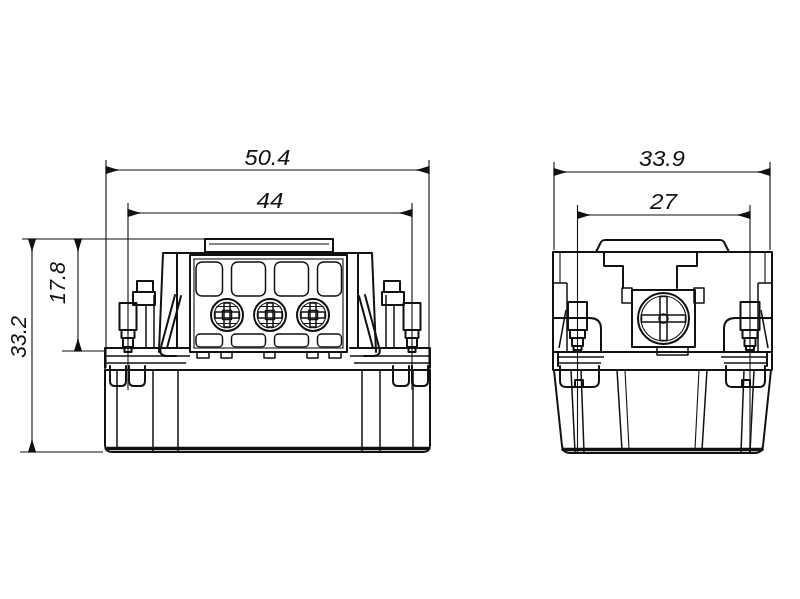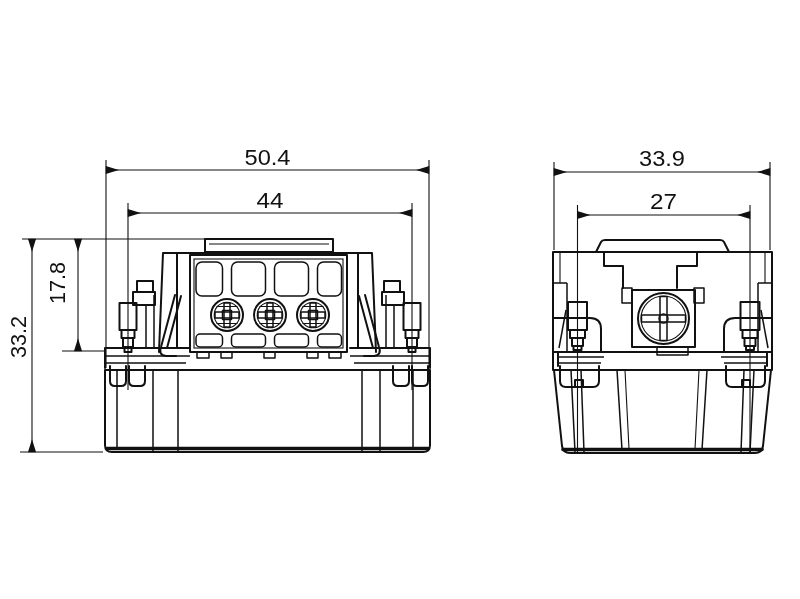--- a/index.html
+++ b/index.html
@@ -1,16 +1,16 @@
 <!DOCTYPE html>
 <html><head>
 <meta charset="utf-8">
 <style>
   html,body{margin:0;padding:0;background:#ffffff;}
-  .page{position:relative;width:800px;height:470px;background:#ffffff;overflow:hidden;}
+  .page{position:relative;width:800px;height:470px;background:#ffffff;overflow:hidden;font-style:italic;}
   svg{display:block;}
   .ol{fill:none;stroke:#111;stroke-width:2;stroke-linejoin:round;stroke-linecap:round;}
   .thw{fill:none;stroke:#111;stroke-width:1.5;stroke-linejoin:round;}
   .th{fill:none;stroke:#111;stroke-width:1.1;stroke-linecap:butt;}
   .thick{fill:none;stroke:#111;stroke-width:3.5;stroke-linecap:round;}
   .dim{font-family:"Liberation Sans",sans-serif;font-size:22px;fill:#111;text-anchor:middle;}
 </style>
 </head>
 <body>
 

